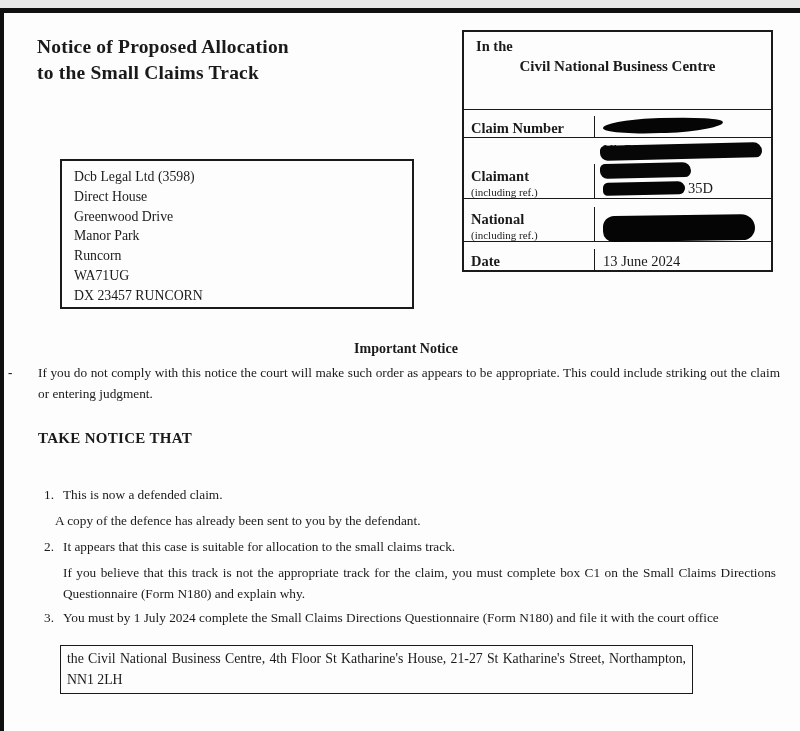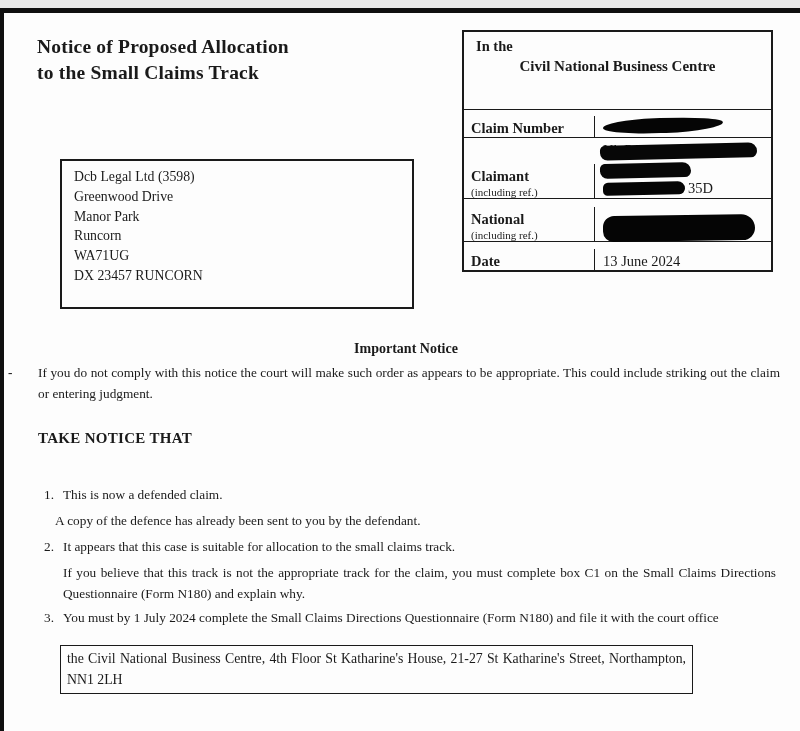--- a/index.html
+++ b/index.html
@@ -119,21 +119,21 @@
       <div class="tvalue">
         <span class="scrib-bar"></span>
       </div>
     </div>
     <div class="trow row-claimant">
       <div class="tlabel">
         <span>Claimant</span>
         <span class="sub">(including ref.)</span>
       </div>
       <div class="tvalue claimant-lines">
-        <div><span class="rtx r1">Uk Parking Centre</span></div>
+        <div><span class="rtx r1">Uk Parking Control</span></div>
         <div><span class="rtx r2">Limited</span></div>
         <div><span class="scrib-small"></span><span>35D</span></div>
       </div>
     </div>
     <div class="trow row-defendant">
       <div class="tlabel">
         <span>National</span>
         <span class="sub">(including ref.)</span>
       </div>
       <div class="tvalue">
@@ -141,20 +141,21 @@
       </div>
     </div>
     <div class="trow row-date">
       <div class="tlabel">Date</div>
       <div class="tvalue">13 June 2024</div>
     </div>
   </div>
 
   <div class="addr-box">
     <div>Dcb Legal Ltd (3598)</div>
+    <div>Direct House</div>
     <div>Greenwood Drive</div>
     <div>Manor Park</div>
     <div>Runcorn</div>
     <div>WA71UG</div>
     <div>DX 23457 RUNCORN</div>
   </div>
 
   <div class="in-heading">Important Notice</div>
   <div class="notice-dash body-text">-</div>
   <div class="notice-par body-text">If you do not comply with this notice the court will make such order as appears to be appropriate. This could include striking out the claim or entering judgment.</div>

